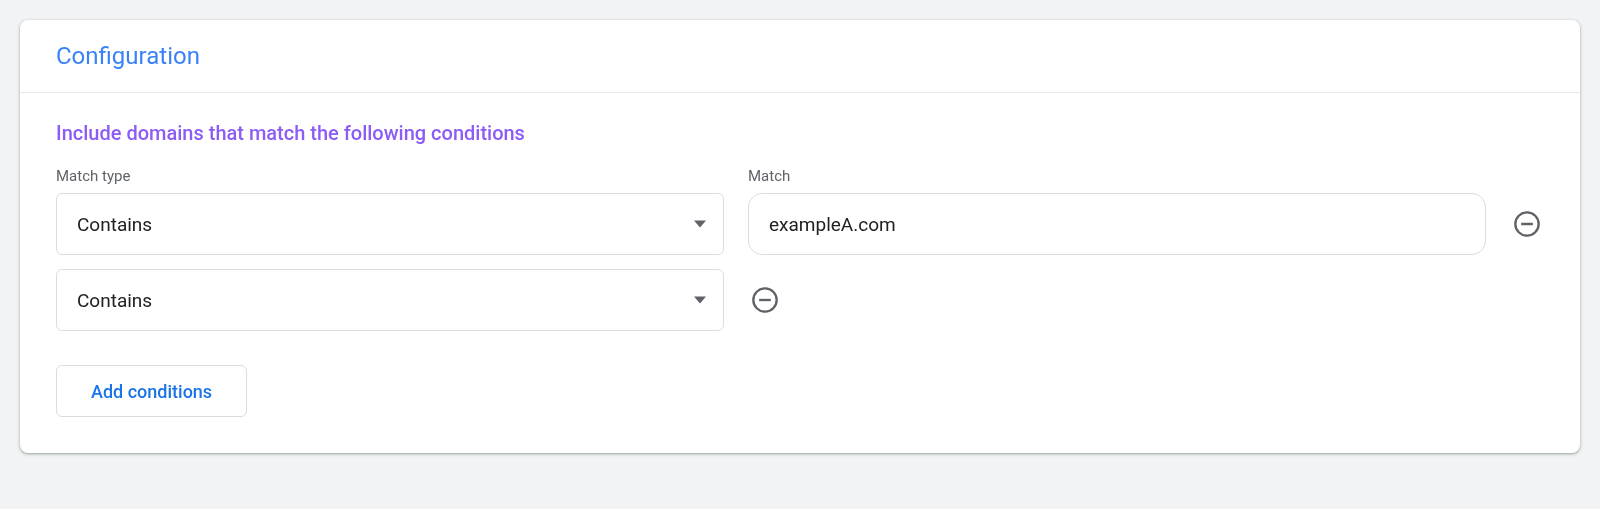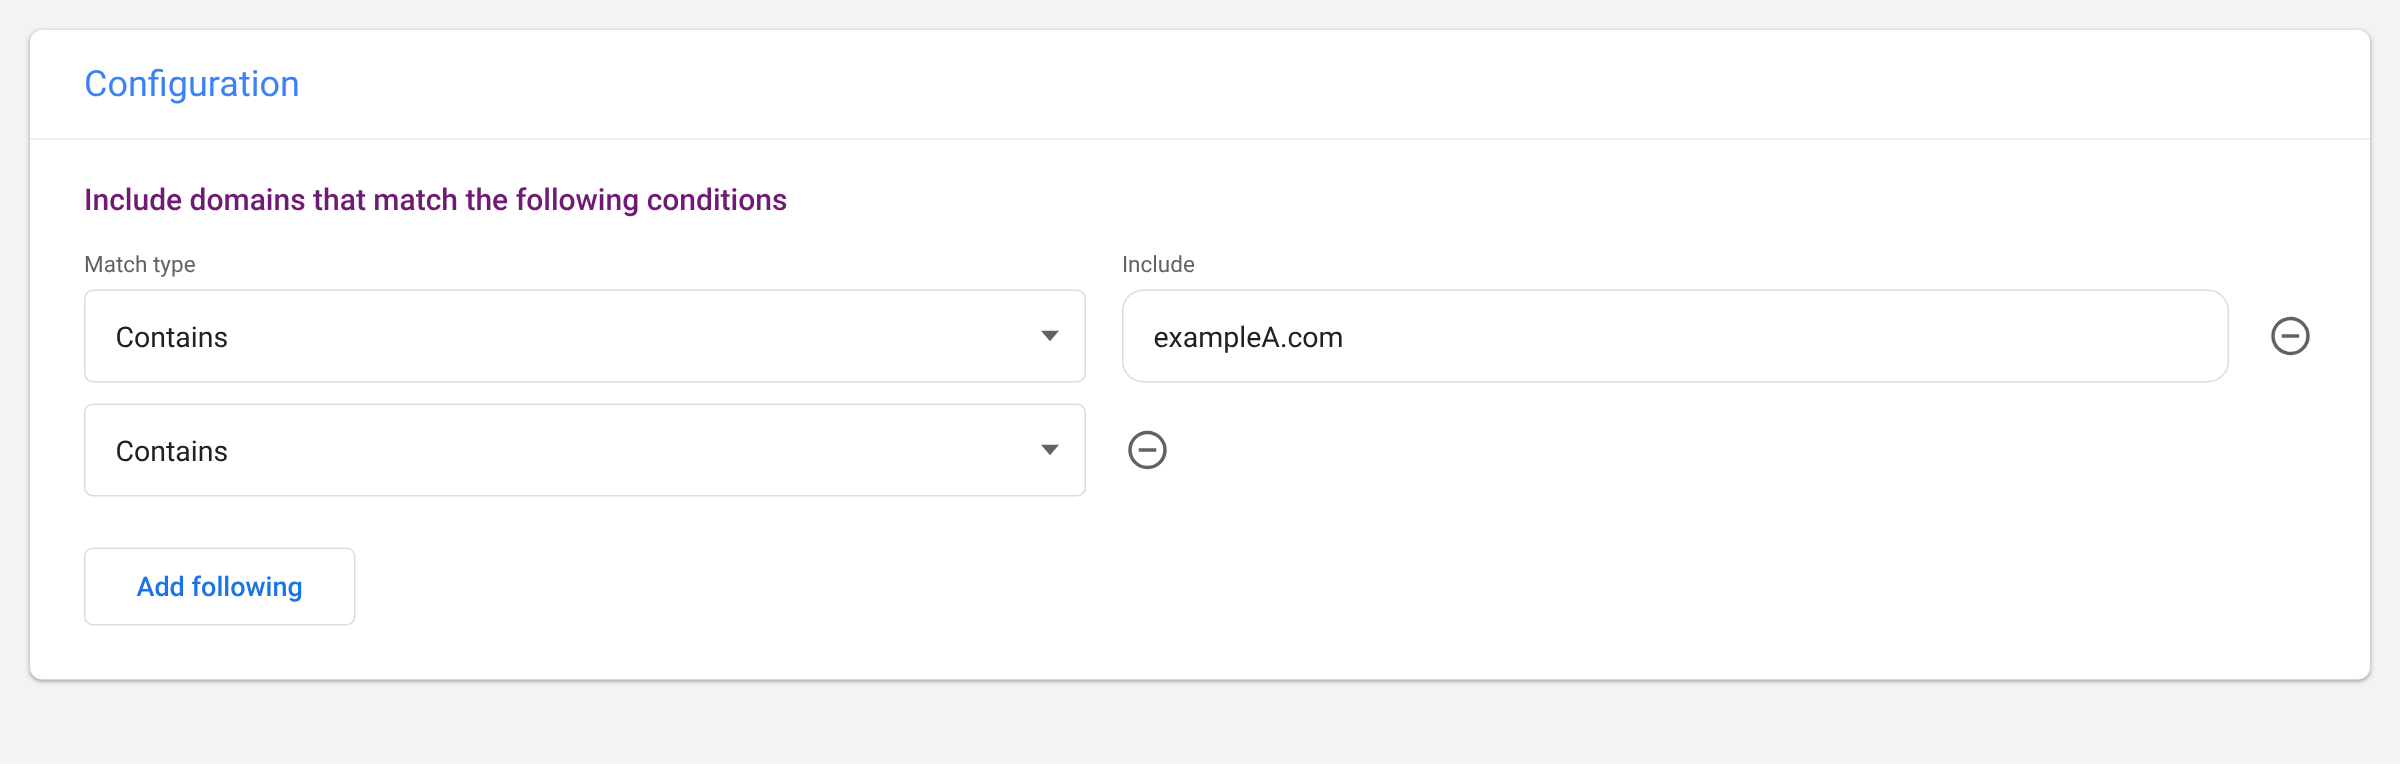--- a/index.html
+++ b/index.html
@@ -27,21 +27,21 @@
       font-size: 24px;
       font-weight: 400;
       color: #3b82f6;
     }
     .card-body {
       padding: 28px 36px 36px 36px;
     }
     .section-title {
       font-size: 20px;
       font-weight: 500;
-      color: #701a75;
+      color: #8b5cf6;
       margin-bottom: 22px;
     }
     .labels-row {
       display: flex;
       gap: 24px;
       margin-bottom: 8px;
     }
     .label {
       font-size: 15px;
       color: #5f6368;
@@ -135,21 +135,21 @@
 
 <div class="card">
   <div class="card-header">
     <div class="card-title">Configuration</div>
   </div>
   <div class="card-body">
     <div class="section-title">Include domains that match the following conditions</div>
 
     <div class="labels-row">
       <div class="label label-match">Match type</div>
-      <div class="label label-domain">Include</div>
+      <div class="label label-domain">Match</div>
     </div>
 
     
     <div class="condition-row">
       <div class="select-wrap">
         <div class="select-input">
           <span>Contains</span>
         </div>
         <div class="caret"></div>
       </div>
@@ -171,15 +171,15 @@
         <div class="caret"></div>
       </div>
       <div class="remove-btn">
         <svg viewBox="0 0 24 24">
           <circle cx="12" cy="12" r="10" fill="none" stroke="#5f6368" stroke-width="2"></circle>
           <line x1="7" y1="12" x2="17" y2="12" stroke="#5f6368" stroke-width="2"></line>
         </svg>
       </div>
     </div>
 
-    <button class="add-condition-btn">Add following</button>
+    <button class="add-condition-btn">Add conditions</button>
   </div>
 </div>
 
 </body></html>

